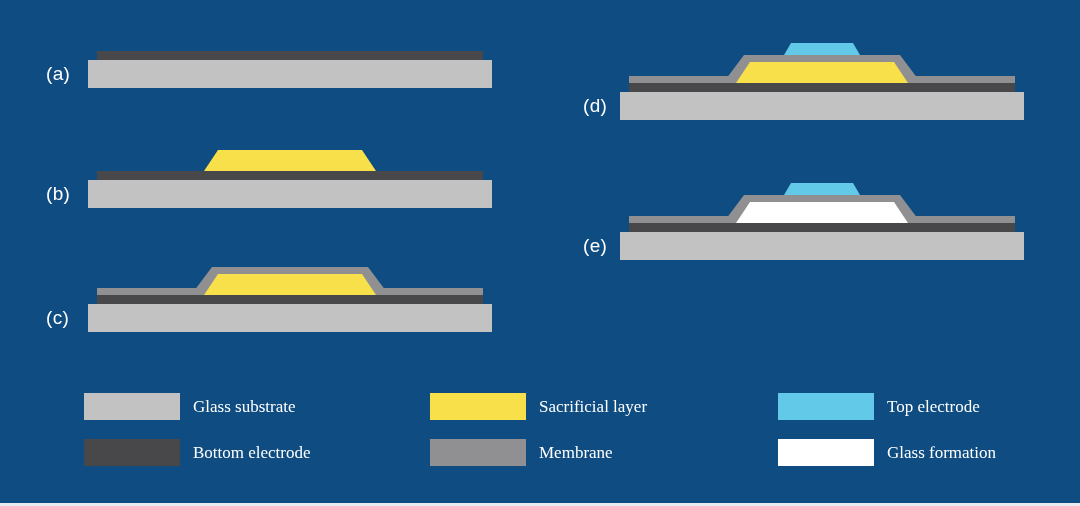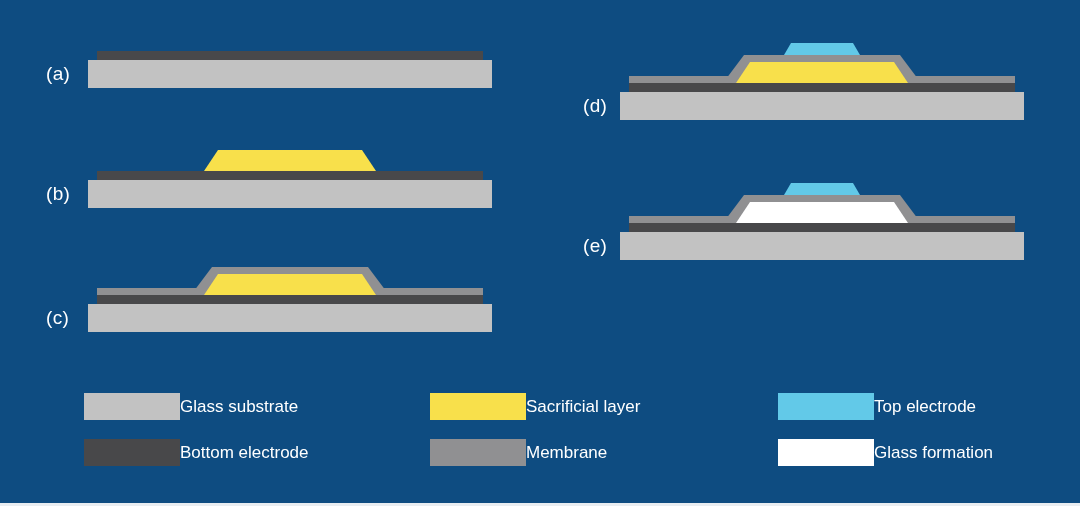--- a/index.html
+++ b/index.html
@@ -15,21 +15,23 @@
     position:absolute;
     color:var(--label_text,#ffffff);
     font-size:19px;
     line-height:22px;
     letter-spacing:.3px;
   }
   .legend-item{
     position:absolute;
     display:flex;
     align-items:center;
+    gap:13px;
     height:27px;
+    font-family:Liberation Serif, serif;
   }
   .swatch{width:96px;height:27px;flex:0 0 auto;}
   .legend-label{
     color:var(--label_text,#ffffff);
     font-size:17px;
     white-space:nowrap;
   }
   
   .f-glass{fill:var(--glass,#c2c2c2);}
   .f-el{fill:var(--bottom_electrode,#48484a);}

